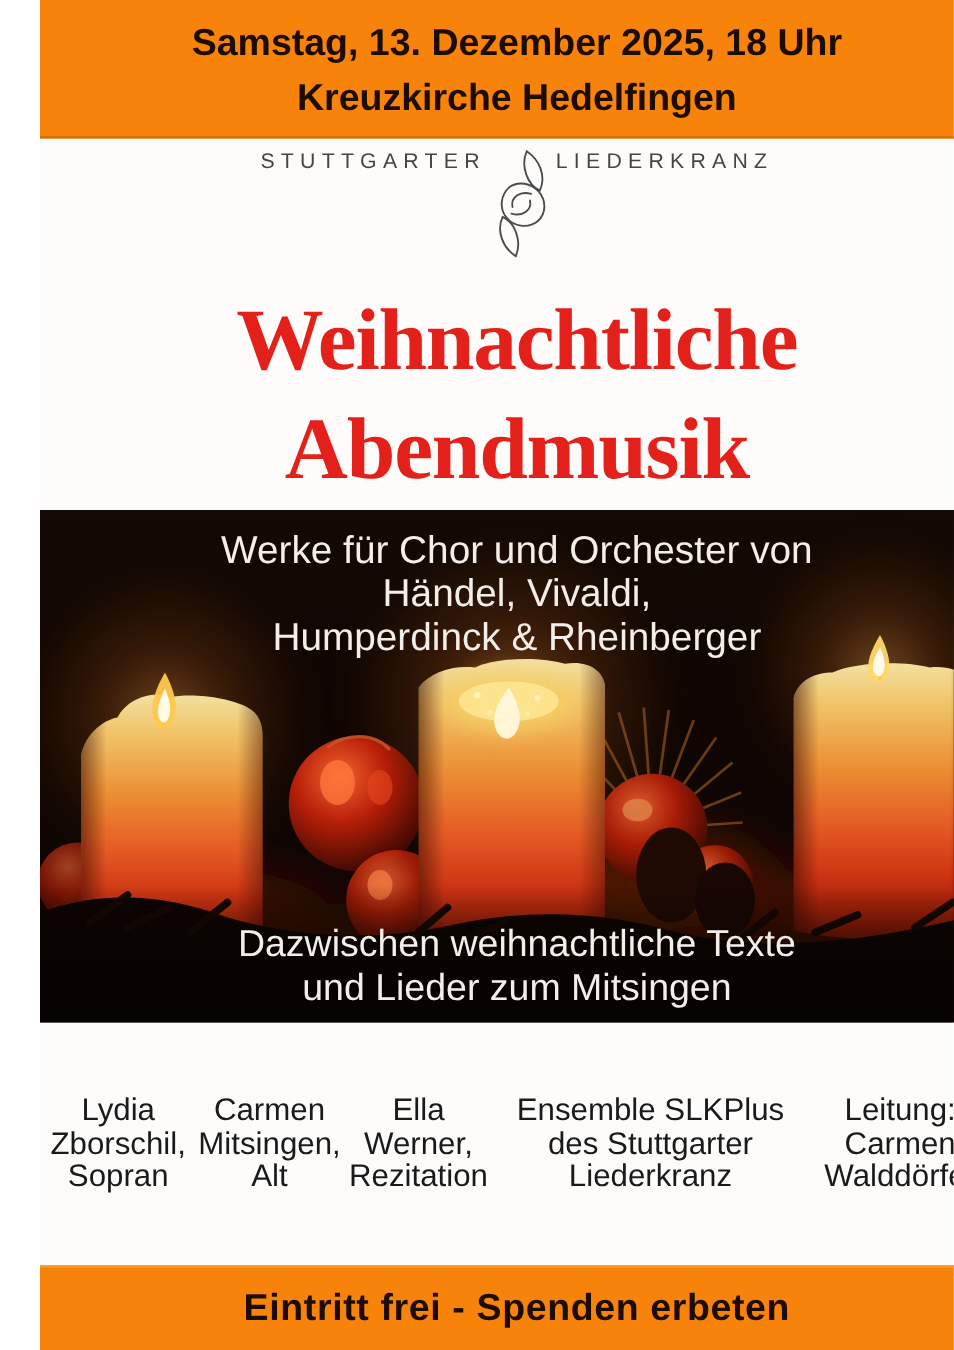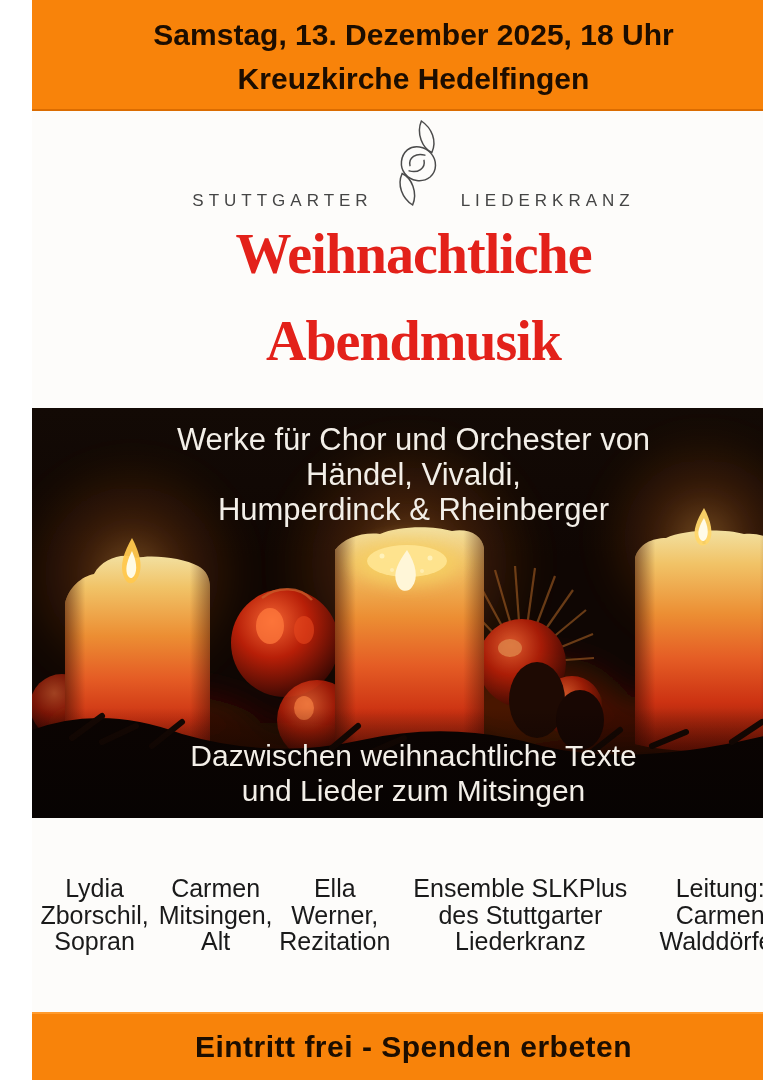--- a/index.html
+++ b/index.html
@@ -28,32 +28,32 @@
     border-top:2px solid #ff9b2e;
     letter-spacing:.5px;
   }
 
   
   .head{
     height:297px;box-sizing:border-box;background:#fdfcfa;
     display:flex;flex-direction:column;align-items:center;
   }
   .logo-row{
-    display:flex;align-items:flex-end;justify-content:center;
-    gap:16px;margin-top:8px;height:96px;
+    display:flex;align-items:flex-start;justify-content:center;
+    margin-top:8px;height:96px;
   }
   .logo-word{
     font-size:17px;letter-spacing:5px;color:#454545;font-weight:500;
   }
   .logo-mark{flex:0 0 auto;}
   .title{
     font-family:"Liberation Serif","DejaVu Serif",serif;
-    font-weight:bold;font-size:56px;line-height:87px;
+    font-weight:bold;font-size:70px;line-height:87px;
     color:var(--red,#E3211A);
-    text-align:center;letter-spacing:-1px;margin-top:0;
+    text-align:center;letter-spacing:-1px;margin-top:17px;
     white-space:nowrap;
   }
 
   
   .photo{
     position:relative;height:410px;background:var(--photo-bg,#110804);overflow:hidden;
   }
   .photo svg.scene{position:absolute;left:0;top:0;width:763px;height:410px;display:block;}
   .photo-text{
     position:absolute;left:0;right:0;text-align:center;

